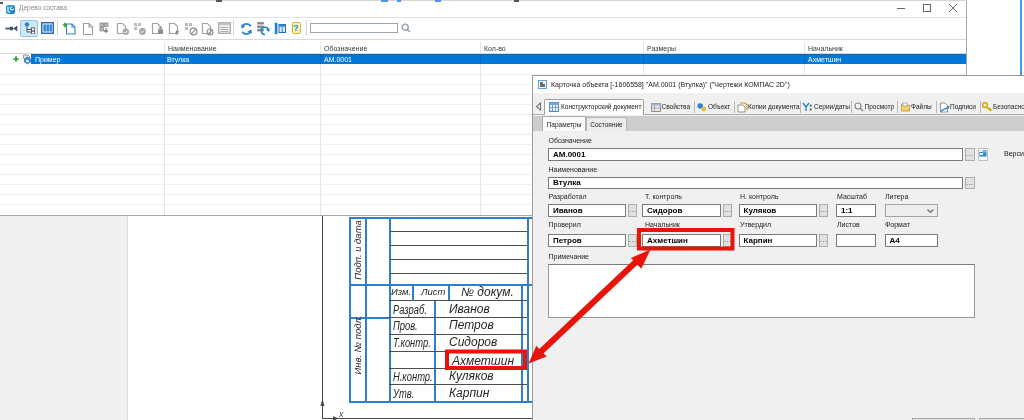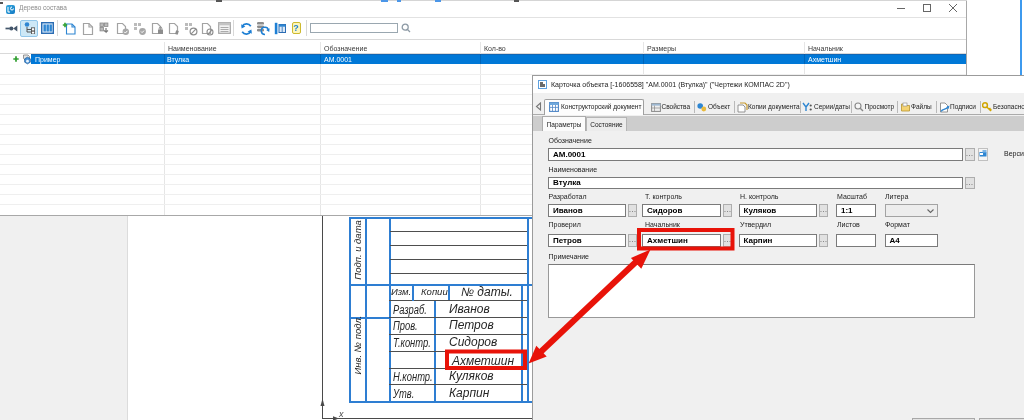--- a/index.html
+++ b/index.html
@@ -55,22 +55,22 @@
 <div class="thinh" style="left:389px; top:350.7px; width:138px;"></div>
 <div class="thinh" style="left:389px; top:367.5px; width:138px;"></div>
 <div class="thinh" style="left:389px; top:384.3px; width:138px;"></div>
 
 <div class="bluev" style="left:412px; top:283.5px; height:17px;"></div>
 
 <div class="gostlbl" style="left:357px; top:250px; transform:translate(-50%,-50%) rotate(-90deg); font-size:9.5px;">Подп. и дата</div>
 <div class="gostlbl" style="left:357px; top:345px; transform:translate(-50%,-50%) rotate(-90deg); font-size:9.5px;">Инв. № подл.</div>
 
 <div class="gostlbl" style="left:391px; top:286px;">Изм.</div>
-<div class="gostlbl" style="left:421px; top:286px;">Копии</div>
-<div class="gostlbl" style="left:461px; top:284.5px; font-size:12px;">№ даты.</div>
+<div class="gostlbl" style="left:421px; top:286px;">Лист</div>
+<div class="gostlbl" style="left:461px; top:284.5px; font-size:12px;">№ докум.</div>
 <div class="gostlbl" style="left:393px; top:302.5px; font-size:12px; transform:scaleX(0.78); transform-origin:0 0;">Разраб.</div>
 <div class="gostname" style="left:449px; top:301.5px;">Иванов</div>
 <div class="gostlbl" style="left:393px; top:319.3px; font-size:12px; transform:scaleX(0.78); transform-origin:0 0;">Пров.</div>
 <div class="gostname" style="left:449px; top:318.3px;">Петров</div>
 <div class="gostlbl" style="left:393px; top:336.1px; font-size:12px; transform:scaleX(0.78); transform-origin:0 0;">Т.контр.</div>
 <div class="gostname" style="left:449px; top:335.1px;">Сидоров</div>
 <div class="gostname" style="left:452px; top:353.9px;">Ахметшин</div>
 <div class="gostlbl" style="left:393px; top:369.7px; font-size:12px; transform:scaleX(0.78); transform-origin:0 0;">Н.контр.</div>
 <div class="gostname" style="left:449px; top:368.7px;">Куляков</div>
 <div class="gostlbl" style="left:393px; top:386.5px; font-size:12px; transform:scaleX(0.78); transform-origin:0 0;">Утв.</div>

